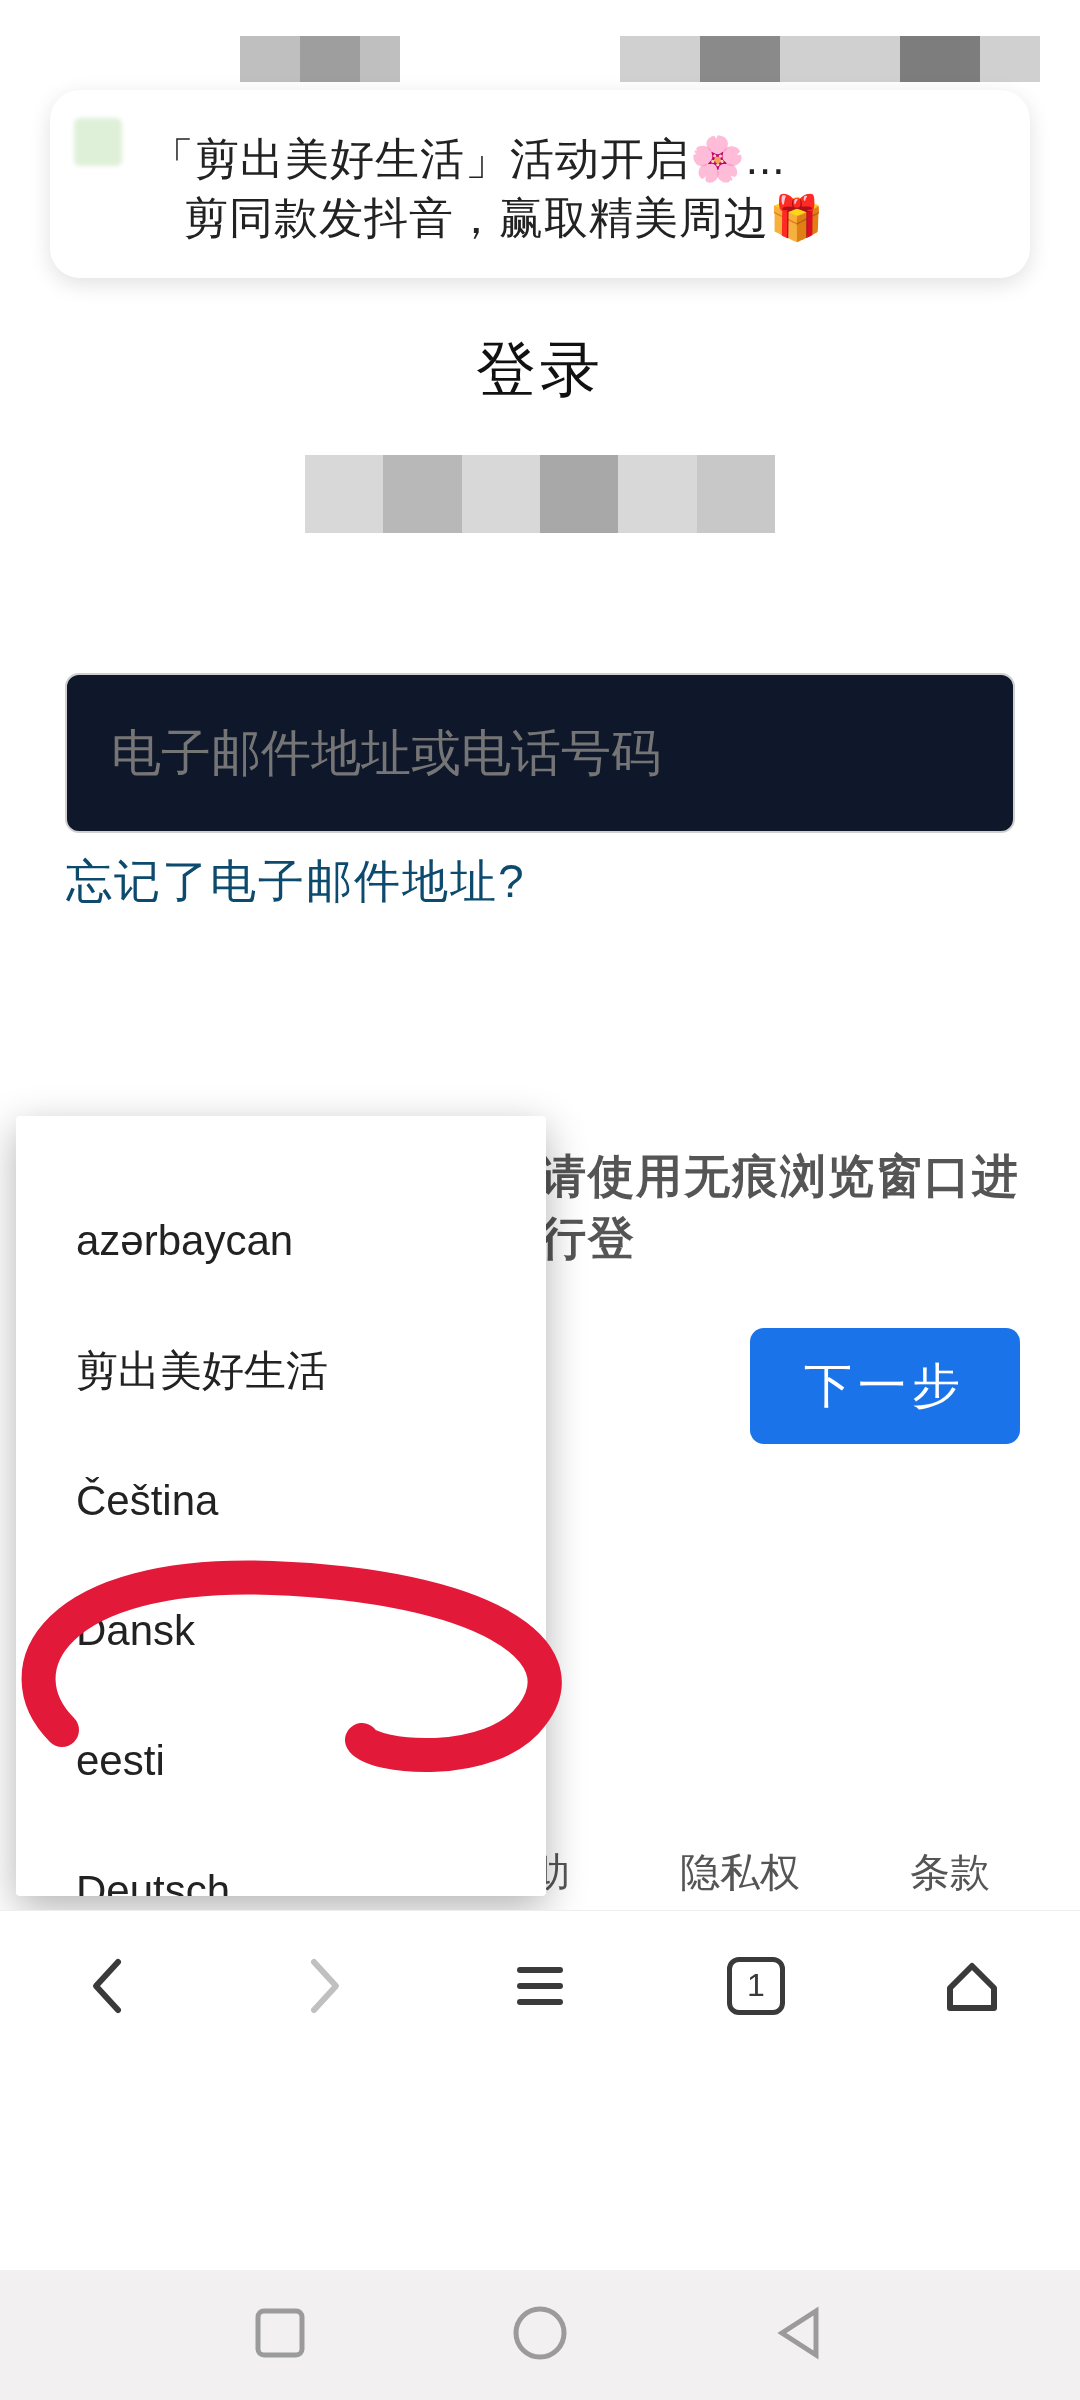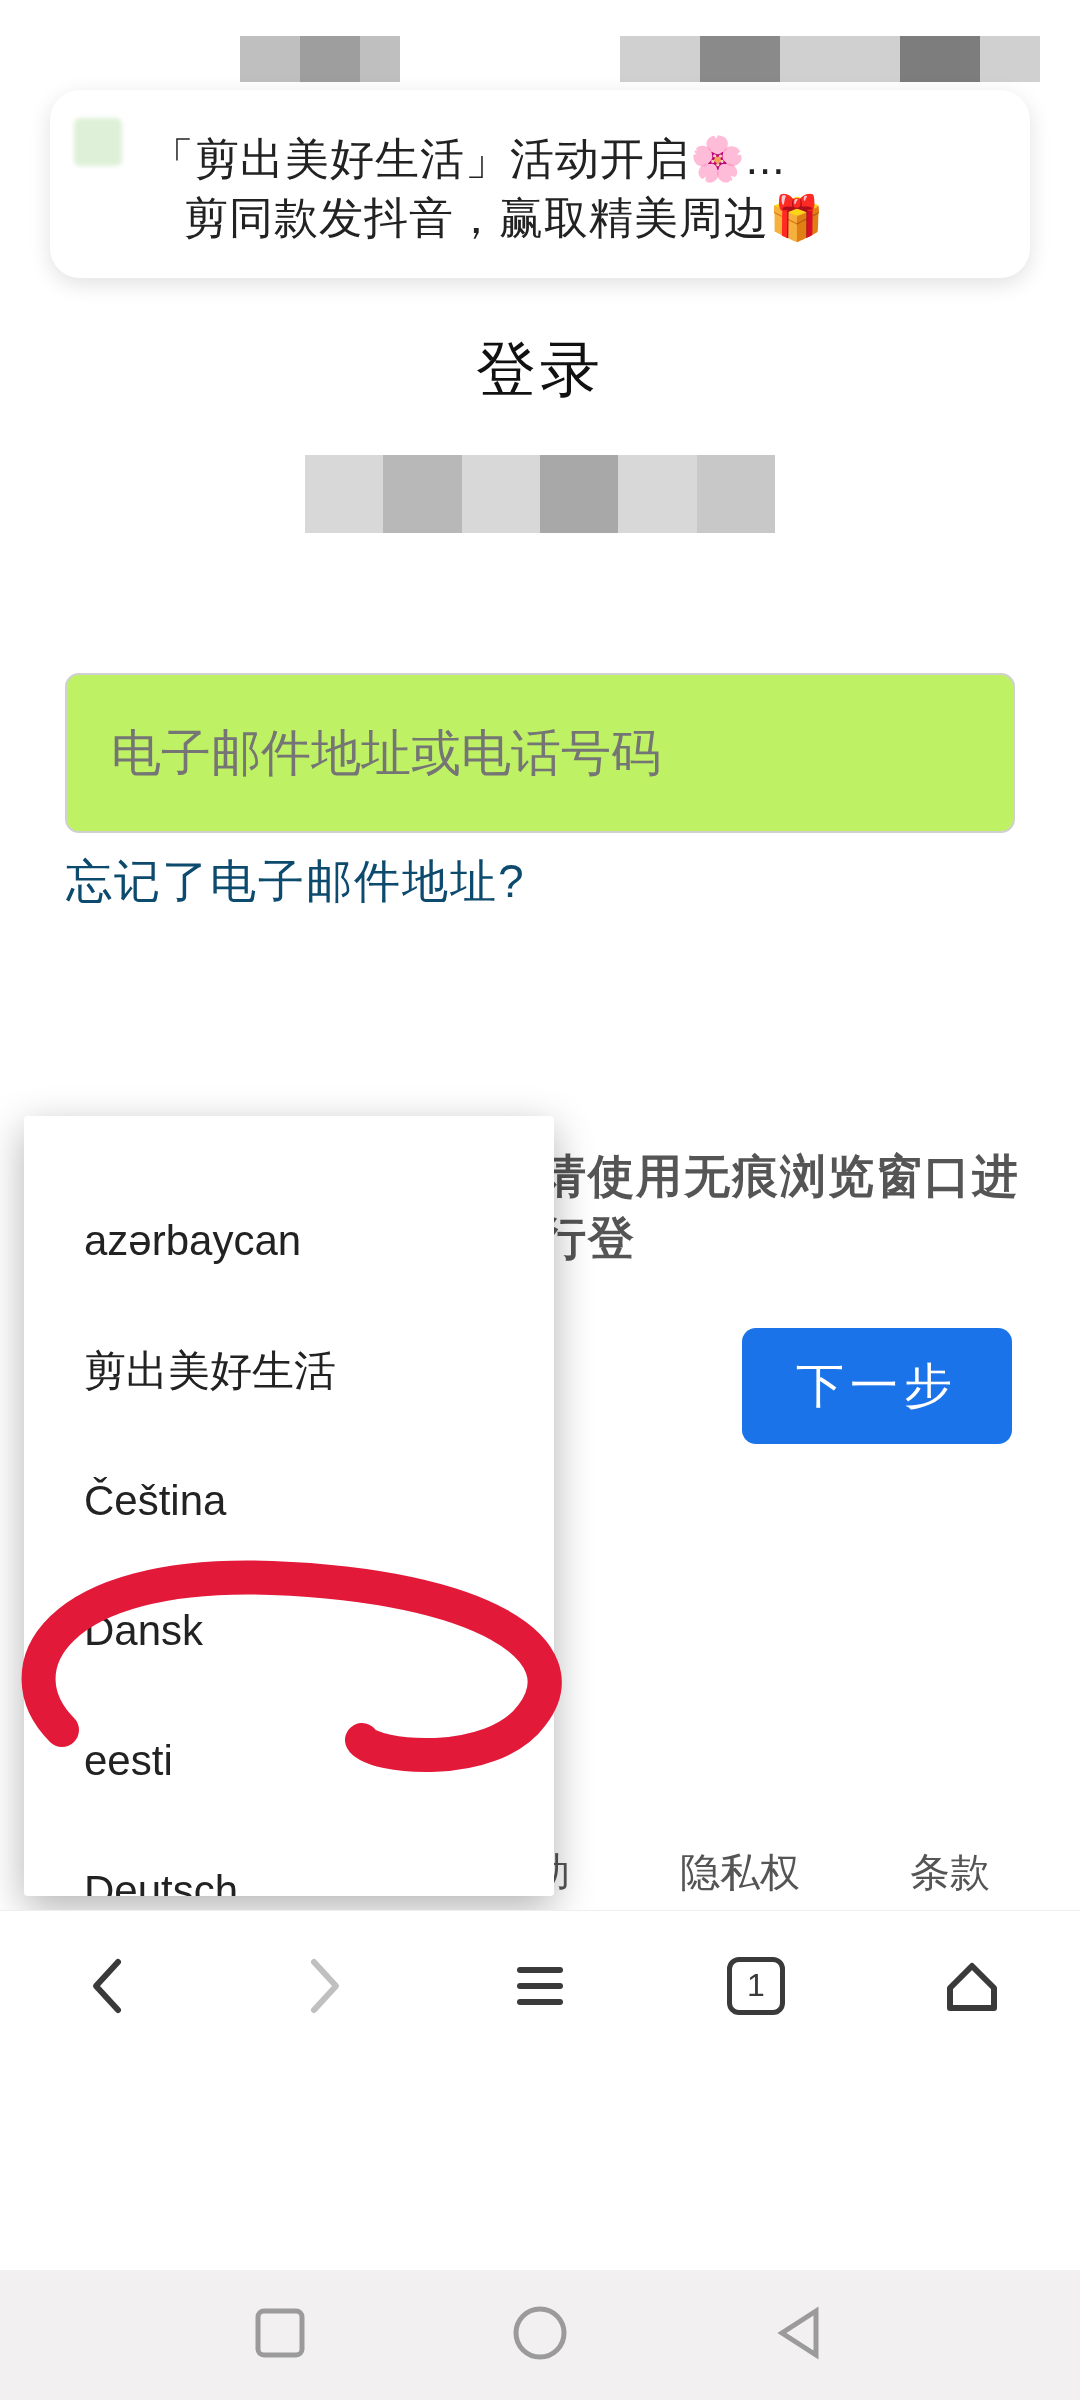--- a/index.html
+++ b/index.html
@@ -26,35 +26,35 @@
   .page { position: absolute; top: 210px; left:0; right:0; bottom:0; }
 
   .login-title { text-align:center; font-size:60px; color:#111; margin-top:120px; font-weight:400; letter-spacing:4px;}
   .sub-blur { margin: 44px auto 0 auto; width: 470px; height:78px; display:flex;}
   .sub-blur .p { flex:1; background:#c8c8c8; }
   .sub-blur .p:nth-child(odd){background:#d8d8d8;}
 
   .input-wrap { margin: 140px 65px 0 65px; }
   .input-field {
     width: 100%; height: 160px; border: 2px solid #d0d0d0; border-radius: 14px;
-    font-size: 50px; color:#777; padding: 0 44px; background:#bef264;
+    font-size: 50px; color:#777; padding: 0 44px; background:#0f172a;
   }
   .forgot { margin: 18px 0 0 66px; color:#0c4a6e; font-size:46px; letter-spacing:2px; }
 
   .private-hint { position:absolute; top:935px; left:540px; right:60px; font-size:46px; color:#555; letter-spacing:2px; line-height:1.35;font-weight:bold; }
-  .next-btn-wrap { position:absolute; top:1118px; right:68px; }
+  .next-btn-wrap { position:absolute; top:1118px; right:60px; }
   .next-btn { width: 270px; height: 116px; background:#1a73e8; color:#fff; font-size:48px; border:none; border-radius:14px; letter-spacing:6px; }
 
   
   .footer-links { position:absolute; top:1635px; left:0; right:0; display:flex; gap:110px; justify-content:flex-end; padding-right:90px; font-size:40px; color:#555;}
   .footer-links span { }
 
   
   .lang-dd {
-    position:absolute; left:24px; top:906px; width:530px; height:780px;
+    position:absolute; left:16px; top:906px; width:530px; height:780px;
     background:#fff; box-shadow: 0 12px 40px rgba(0,0,0,0.30);
     border-radius:4px; overflow:hidden;
     padding-top:0;
   }
   .lang-dd .item { height:130px; display:flex; align-items:center; padding-left:60px; font-size:42px; color:#222; }
   .lang-dd .item.cut-top { height:60px; align-items:flex-start; padding-top:0; overflow:hidden;}
 
   
   .annot { position:absolute; left:12px; top:1350px; width:560px; height:210px; pointer-events:none; }
   .annot svg { width:100%; height:100%; overflow:visible;}

